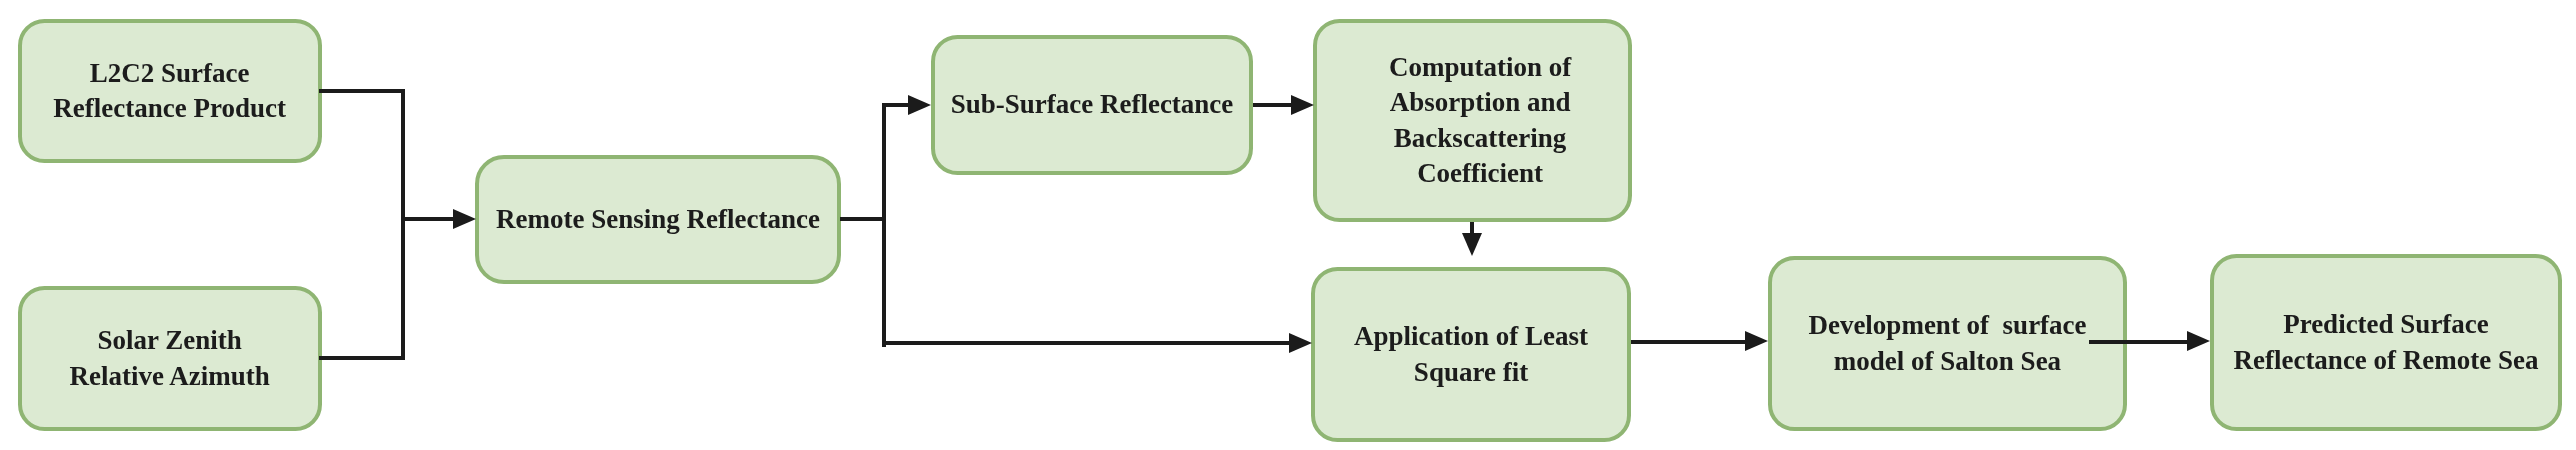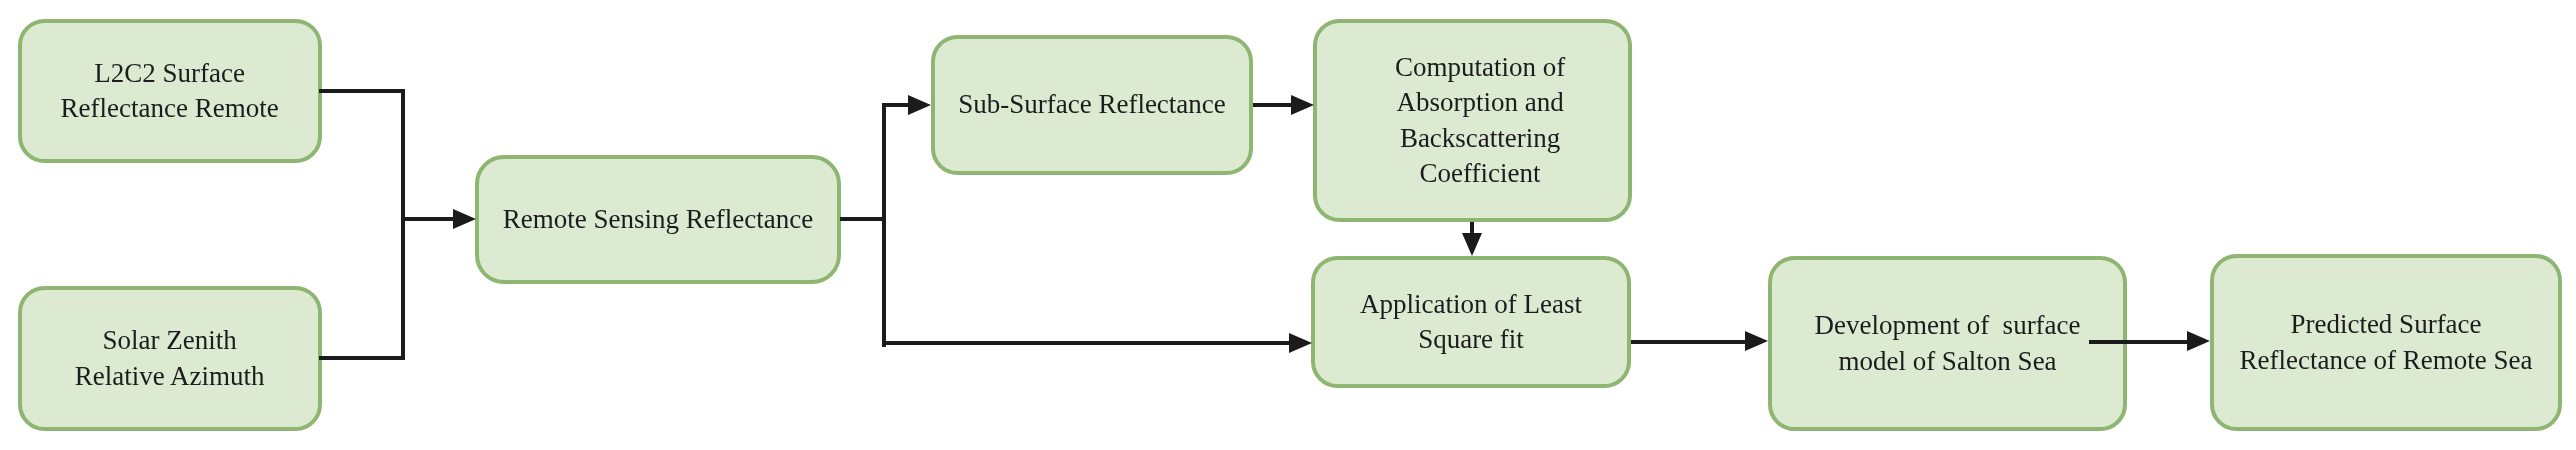--- a/index.html
+++ b/index.html
@@ -19,21 +19,21 @@
     position: absolute;
     box-sizing: border-box;
     background: #dcead2;
     border: 4.4px solid #8fb573;
     border-radius: 26.5px;
     display: flex;
     flex-direction: column;
     align-items: center;
     justify-content: center;
     text-align: center;
-    font-weight: normal;
+    font-weight: bold;
     font-size: 27px;
     line-height: 1.3;
     color: #1c1c1c;
     padding: 3.8px 8.8px;
   }
   .node .line {
     display: block;
     white-space: pre;
   }
   .hline {
@@ -63,21 +63,21 @@
     border-top: 23px solid #1b1b1b;
   }
 </style>
 </head>
 <body>
 
 <div class="canvas">
 
   <div class="node" style="left:17.7px; top:19px; width:304px; height:144px;">
     <span class="line">L2C2 Surface</span>
-    <span class="line">Reflectance Remote</span>
+    <span class="line">Reflectance Product</span>
   </div>
 
   <div class="node" style="left:17.7px; top:286px; width:304px; height:145px;">
     <span class="line">Solar Zenith</span>
     <span class="line">Relative Azimuth</span>
   </div>
 
   <div class="node" style="left:475px; top:155px; width:366px; height:129px;border-radius:29px;">
     <span class="line">Remote Sensing Reflectance</span>
   </div>
@@ -86,21 +86,21 @@
     <span class="line">Sub-Surface Reflectance</span>
   </div>
 
   <div class="node" style="left:1313px; top:19px; width:319px; height:203px;padding-left:24px;">
     <span class="line">Computation of</span>
     <span class="line">Absorption and</span>
     <span class="line">Backscattering</span>
     <span class="line">Coefficient</span>
   </div>
 
-  <div class="node" style="left:1311px; top:256px; width:320px; height:132px;">
+  <div class="node" style="left:1311px; top:267px; width:320px; height:175px;">
     <span class="line">Application of Least</span>
     <span class="line">Square fit</span>
   </div>
 
   <div class="node" style="left:1768px; top:256px; width:359px; height:175px;">
     <span class="line">Development of  surface</span>
     <span class="line">model of Salton Sea</span>
   </div>
 
   <div class="node" style="left:2210px; top:254px; width:352px; height:177px;">

